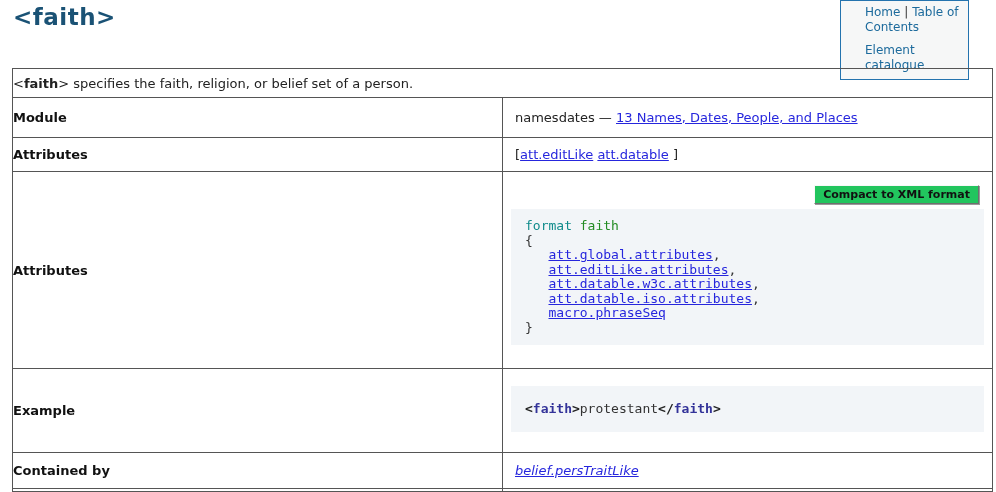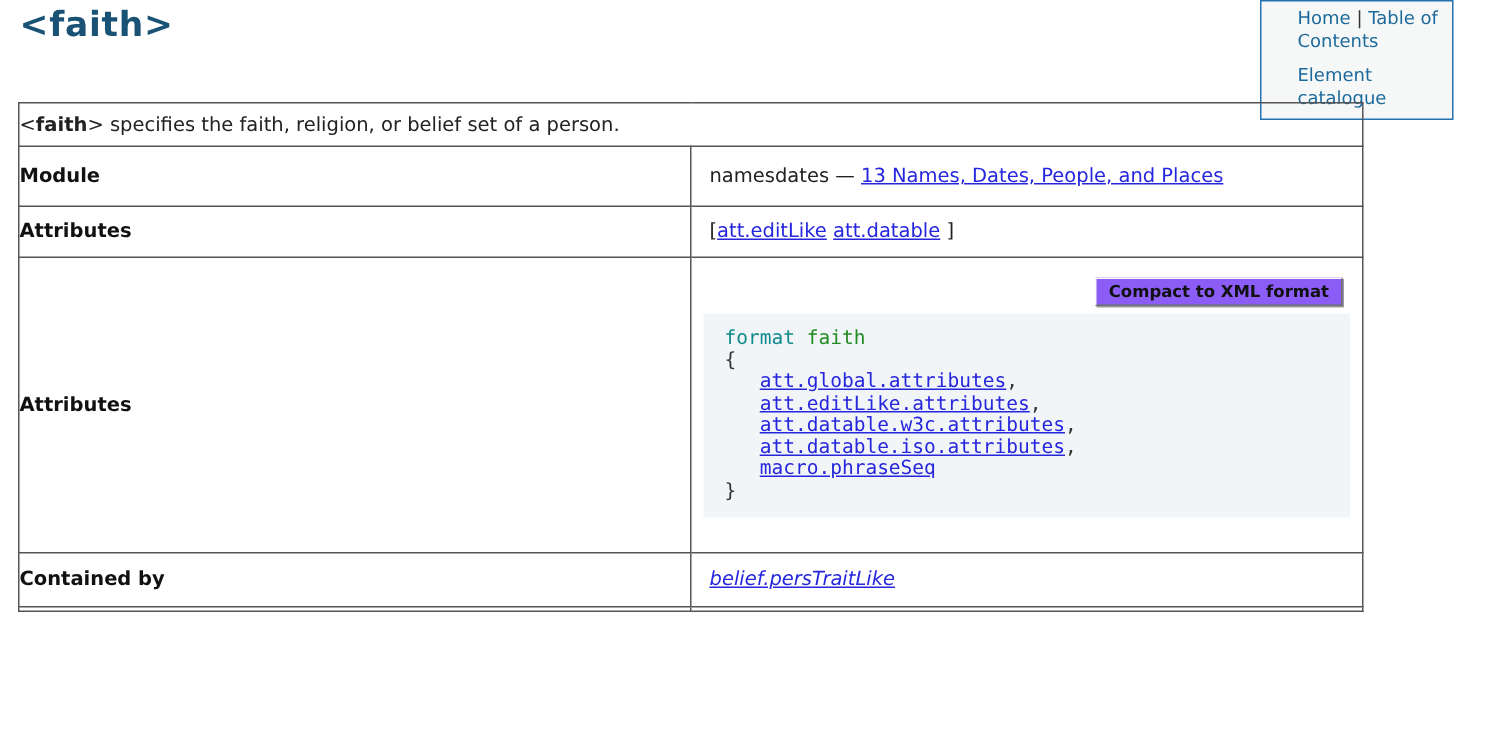--- a/index.html
+++ b/index.html
@@ -21,21 +21,21 @@
   .navbox{
     position:absolute;left:840px;top:0;width:129px;min-height:62px;
     border:1px solid var(--nav-border);background:var(--nav-bg);
     padding:4px 8px 6px 24px;font-size:12px;line-height:15px;
   }
   .navbox p{margin:0 0 8px 0;}
   .navbox p:last-child{margin:0;}
   .navbox a{color:var(--nav-link);text-decoration:none;cursor:pointer;}
   .nav-sep{color:#333;}
   table.spec{
-    position:absolute;left:12px;top:68px;width:897px;
+    position:absolute;left:12px;top:68px;width:981px;
     border-collapse:collapse;table-layout:fixed;
   }
   table.spec th,table.spec td{
     border:1px solid var(--table-border);
     font-size:13px;padding:0;vertical-align:middle;
   }
   th.rowlabel{
     width:161px;text-align:left;vertical-align:top;
     padding:4px 8px 0 10px;font-weight:bold;color:#111;
   }
@@ -44,21 +44,21 @@
   tr.r-attributes td.val{height:34px;padding-left:12px;}
   tr.r-declaration td.content{height:197px;vertical-align:top;}
   tr.r-example td.content{height:84px;vertical-align:top;}
   tr.r-contained td.val{height:36px;padding-left:12px;}
   tr.r-partial th,tr.r-partial td{height:3px;padding:0;}
   a.blink{color:var(--body-link);text-decoration:underline;cursor:pointer;}
   .btn-row{text-align:right;margin:13px 13px 0 0;}
   .xml-btn{
     font-family:"DejaVu Sans","Liberation Sans",sans-serif;
     font-size:11px;font-weight:bold;color:#111;
-    background:#8b5cf6;
+    background:#22c55e;
     border:1px solid;border-color:#f8f8f8 #6f6f6f #6f6f6f #f8f8f8;
     box-shadow:1px 1px 0 #9a9a9a;
     padding:2px 8px;cursor:pointer;
   }
   .codeblock{
     background:var(--code-bg);
     margin:5px 8px 18px 8px;padding:10px 14px;
   }
   .codeblock pre{
     margin:0;font-family:"DejaVu Sans Mono","Liberation Mono",monospace;
@@ -113,20 +113,28 @@
 {
    <a class="blink">att.global.attributes</a>,
    <a class="blink">att.editLike.attributes</a>,
    <a class="blink">att.datable.w3c.attributes</a>,
    <a class="blink">att.datable.iso.attributes</a>,
    <a class="blink">macro.phraseSeq</a>
 }</pre>
       </div>
     </td>
   </tr>
+  <tr class="r-example">
+    <th class="rowlabel">Example</th>
+    <td class="content">
+      <div class="exampleblock">
+        <pre><span class="xml-b">&lt;</span><span class="xml-t">faith</span><span class="xml-b">&gt;</span><span>protestant</span><span class="xml-b">&lt;/</span><span class="xml-t">faith</span><span class="xml-b">&gt;</span></pre>
+      </div>
+    </td>
+  </tr>
   <tr class="r-contained">
     <th class="rowlabel">Contained by</th>
     <td class="val"><a class="blink italic-link">belief.persTraitLike</a></td>
   </tr>
   <tr class="r-partial">
     <th class="rowlabel"></th>
     <td></td>
   </tr>
 </tbody>
   </table>

